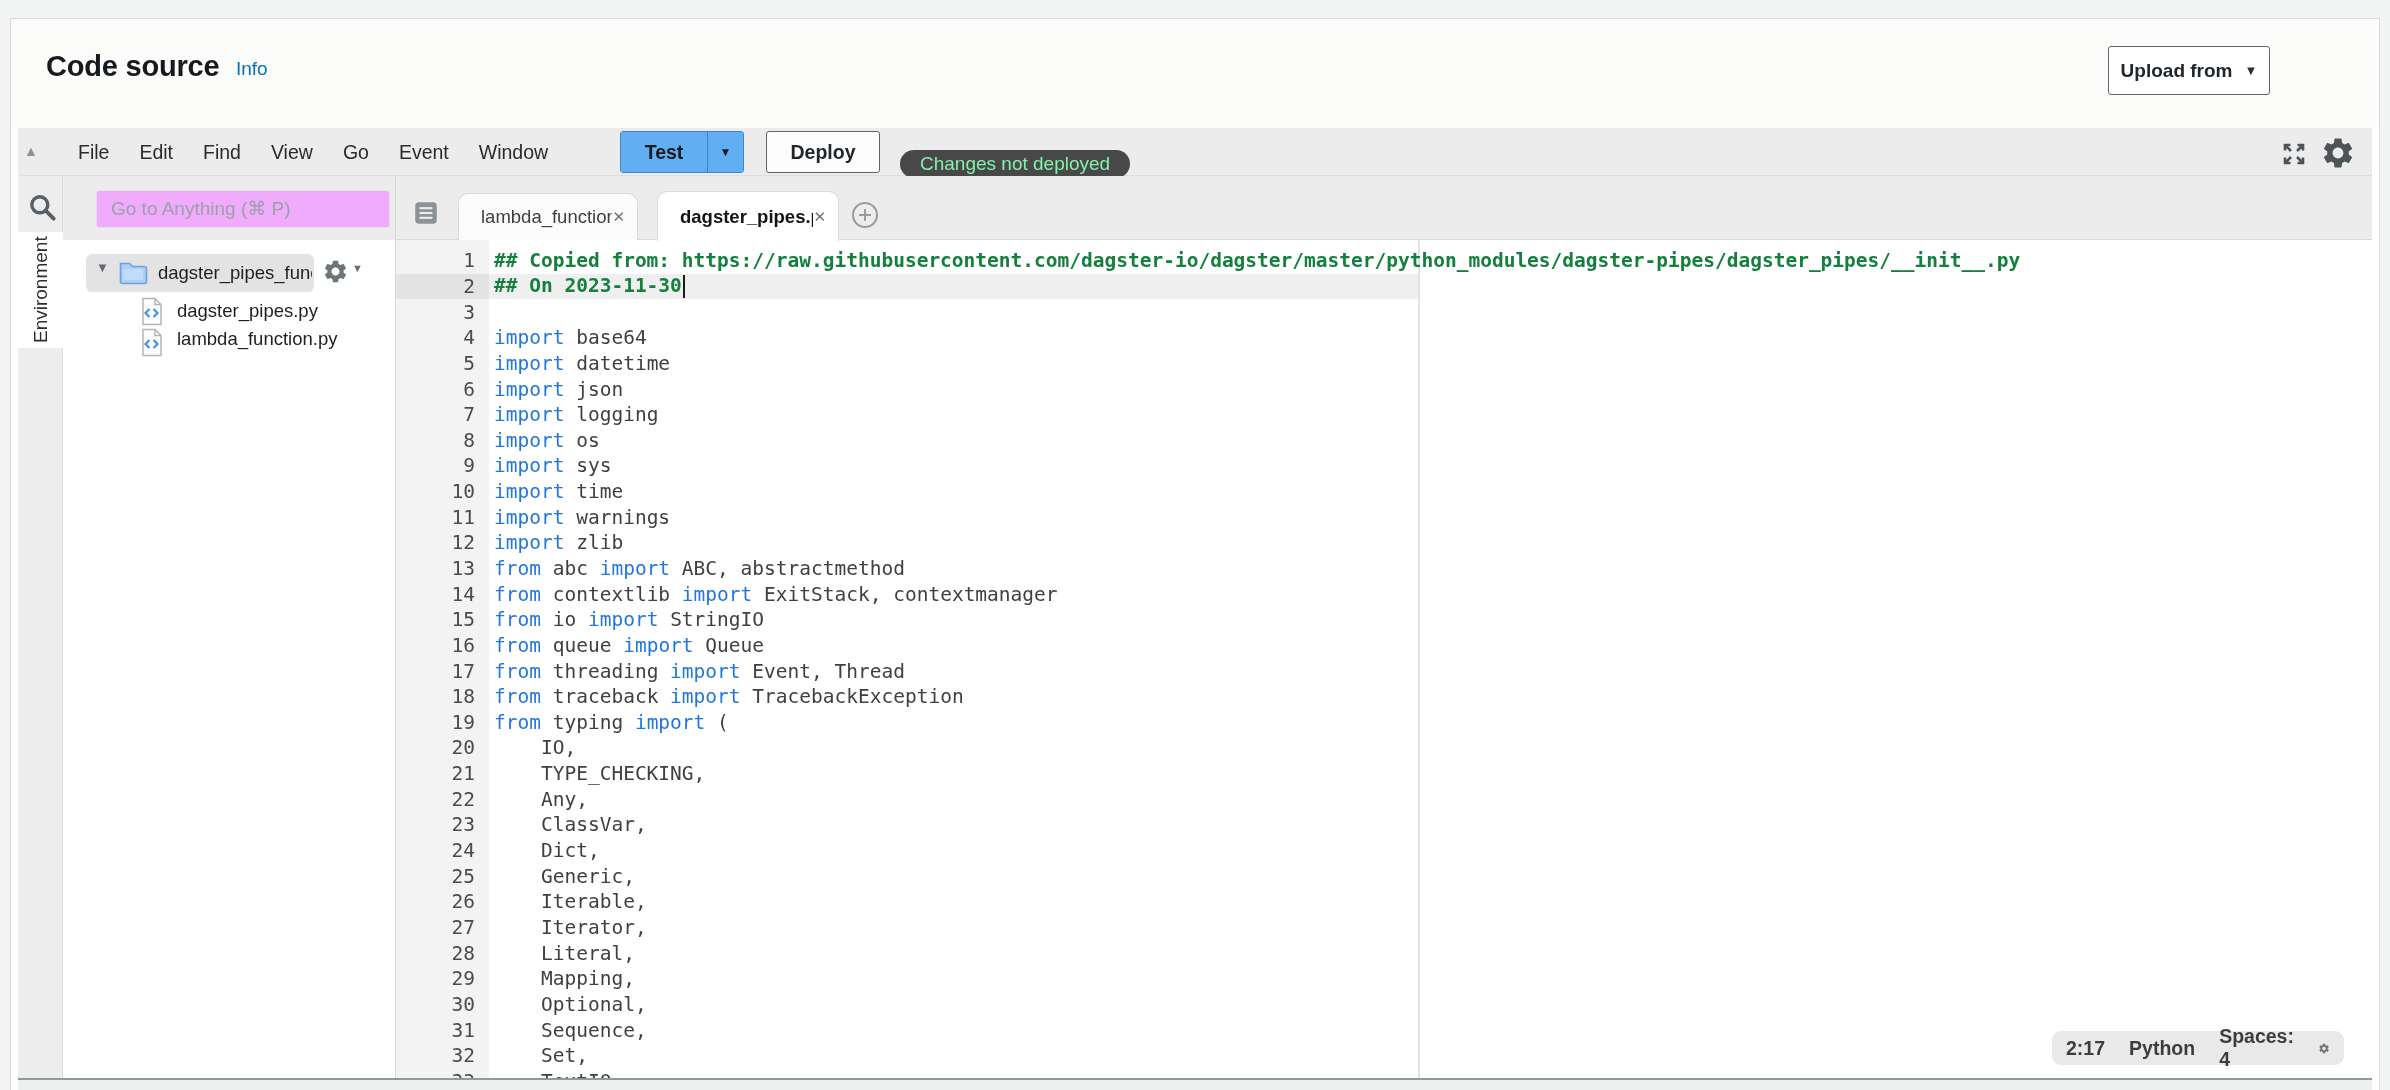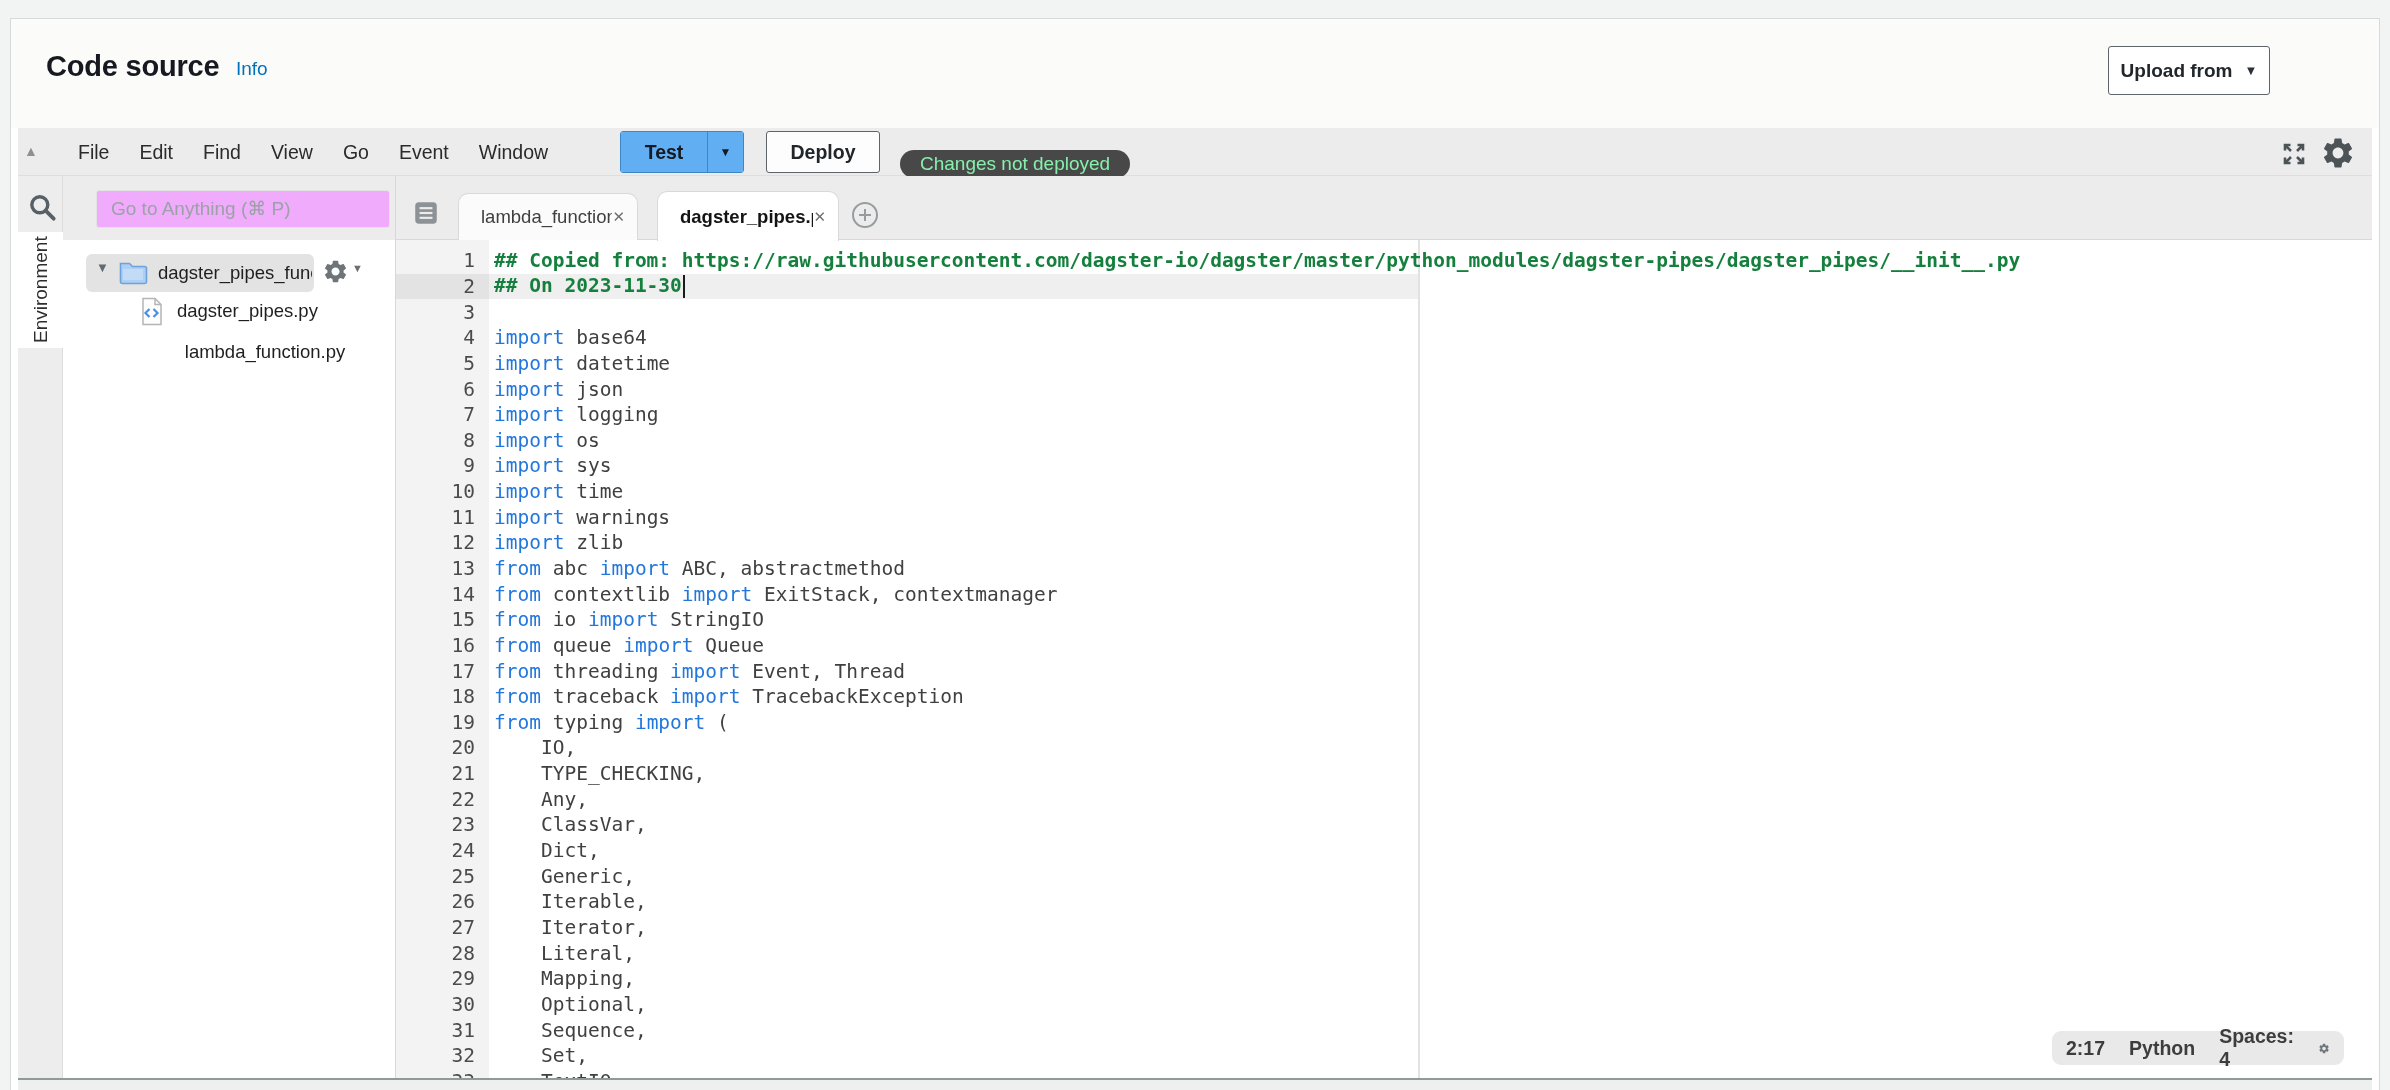--- a/index.html
+++ b/index.html
@@ -52,21 +52,21 @@
   .search-input::placeholder { color:#9aa2a6; }
   .side-body { left:63px; top:240px; width:332px; height:838px; background:#fff; }
   .v-divider { left:395px; top:176px; width:1px; height:902px; background:#d8d8d8; }
   .folder-row-bg { left:86px; top:254px; width:228px; height:38px; background:#e3e3e3; border-radius:6px; cursor:pointer; }
   .tree-caret { left:96px; top:260px; font-size:13px; color:#5f6b76; cursor:pointer; }
   .folder-icon { left:118px; top:259px; }
   .folder-label { left:158px; top:262px; width:154px; overflow:hidden; white-space:nowrap; font-size:18.5px; color:#1f1f1f; }
   .tree-gear { left:322px; top:258px; width:27px; height:27px; cursor:pointer; }
   .tree-gear-caret { left:352px; top:262px; font-size:11px; color:#6e6e6e; cursor:pointer; }
   .file-row1 { left:140px; top:294px; width:250px; height:34px; display:flex; align-items:center; gap:13px; cursor:pointer; }
-  .file-row2 { left:140px; top:328px; width:250px; height:34px; display:flex; align-items:center; gap:13px; cursor:pointer;flex-direction:column; }
+  .file-row2 { left:140px; top:328px; width:250px; height:34px; display:flex; gap:13px; cursor:pointer; }
   .file-label { font-size:18.5px; color:#1f1f1f; }
 
   
   .tabbar { left:396px; top:176px; width:1976px; height:64px; background:#ececec; border-bottom:1px solid #d8d8d8; }
   .tablist-icon { left:412px; top:199px; width:28px; height:28px; cursor:pointer; }
   .tab { position:absolute; display:flex; align-items:center; border:1px solid #d9d9d9; border-bottom:none;
     border-radius:10px 10px 0 0; padding:0 12px 0 22px; cursor:pointer; }
   .tab-1 { left:458px; top:193px; width:180px; height:47px; background:#fbfbfb; }
   .tab-2 { left:657px; top:191px; width:182px; height:50px; background:#fff; z-index:3; }
   .tab-label { overflow:hidden; white-space:nowrap; }

